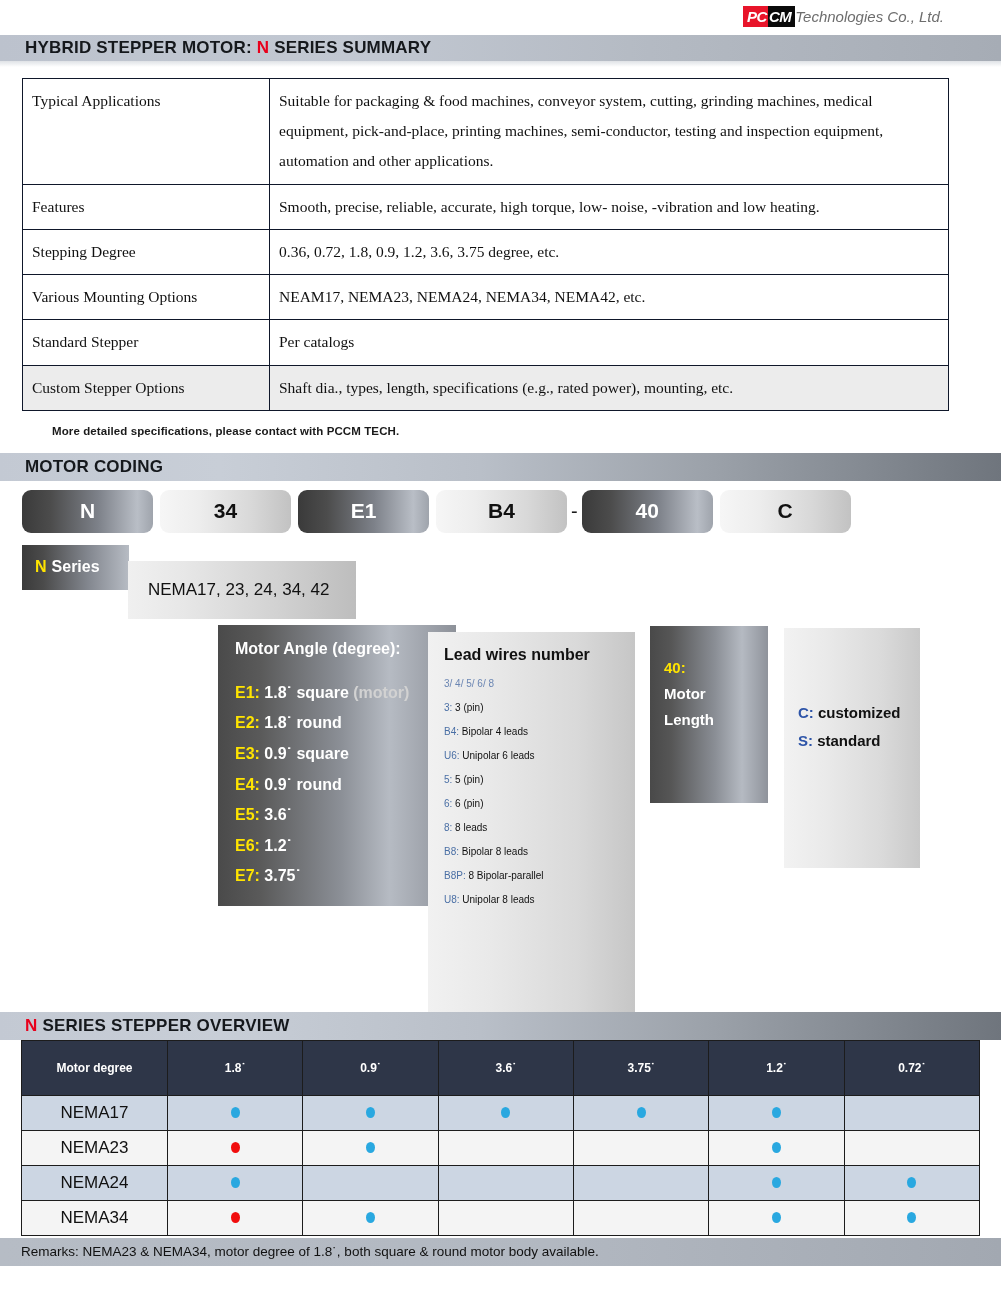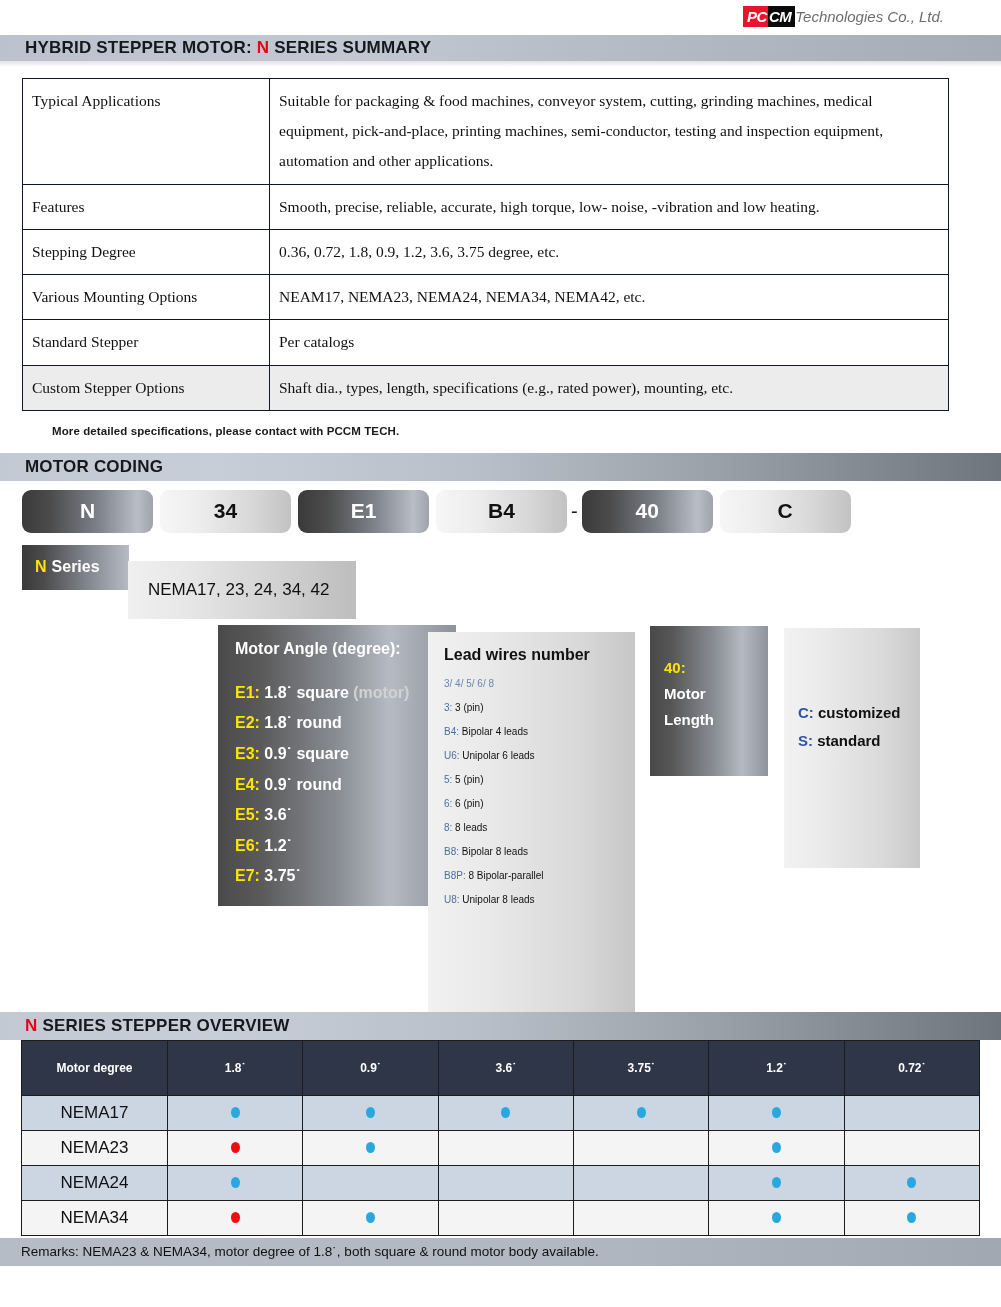--- a/index.html
+++ b/index.html
@@ -135,21 +135,21 @@
     left:428px;top:7px;width:207px;height:380px;
     background:linear-gradient(to right,#f1f1f1 0%,#e9e9e9 30%,#d9d9d9 72%,#c6c6c6 100%);
     padding:14px 0 0 16px;
   }
   .panel.leads .ptitle{font-size:16px;font-weight:bold;color:#111;margin-bottom:14px;}
   .lrow{font-size:10px;color:#111;margin-bottom:13px;line-height:1.1;}
   .lrow .code{color:#4a6fa5;}
   .lrow.codes-only{color:#6b86b3;}
 
   .panel.length{
-    left:650px;top:1px;width:118px;height:150px;
+    left:650px;top:1px;width:118px;height:177px;
     background:linear-gradient(to right,#494949 0%,#565656 18%,#8a8e95 55%,#b5bac2 78%,#8f939b 100%);
     padding:33px 0 0 14px;
     color:#ffffff;
   }
   .panel.length .lenline{font-size:15px;font-weight:bold;margin-bottom:9px;}
   .panel.length .y{color:#ffe400;}
 
   .panel.custom{
     left:784px;top:3px;width:136px;height:240px;
     background:linear-gradient(to right,#f2f2f2 0%,#eaeaea 30%,#dadada 72%,#c9c9c9 100%);

